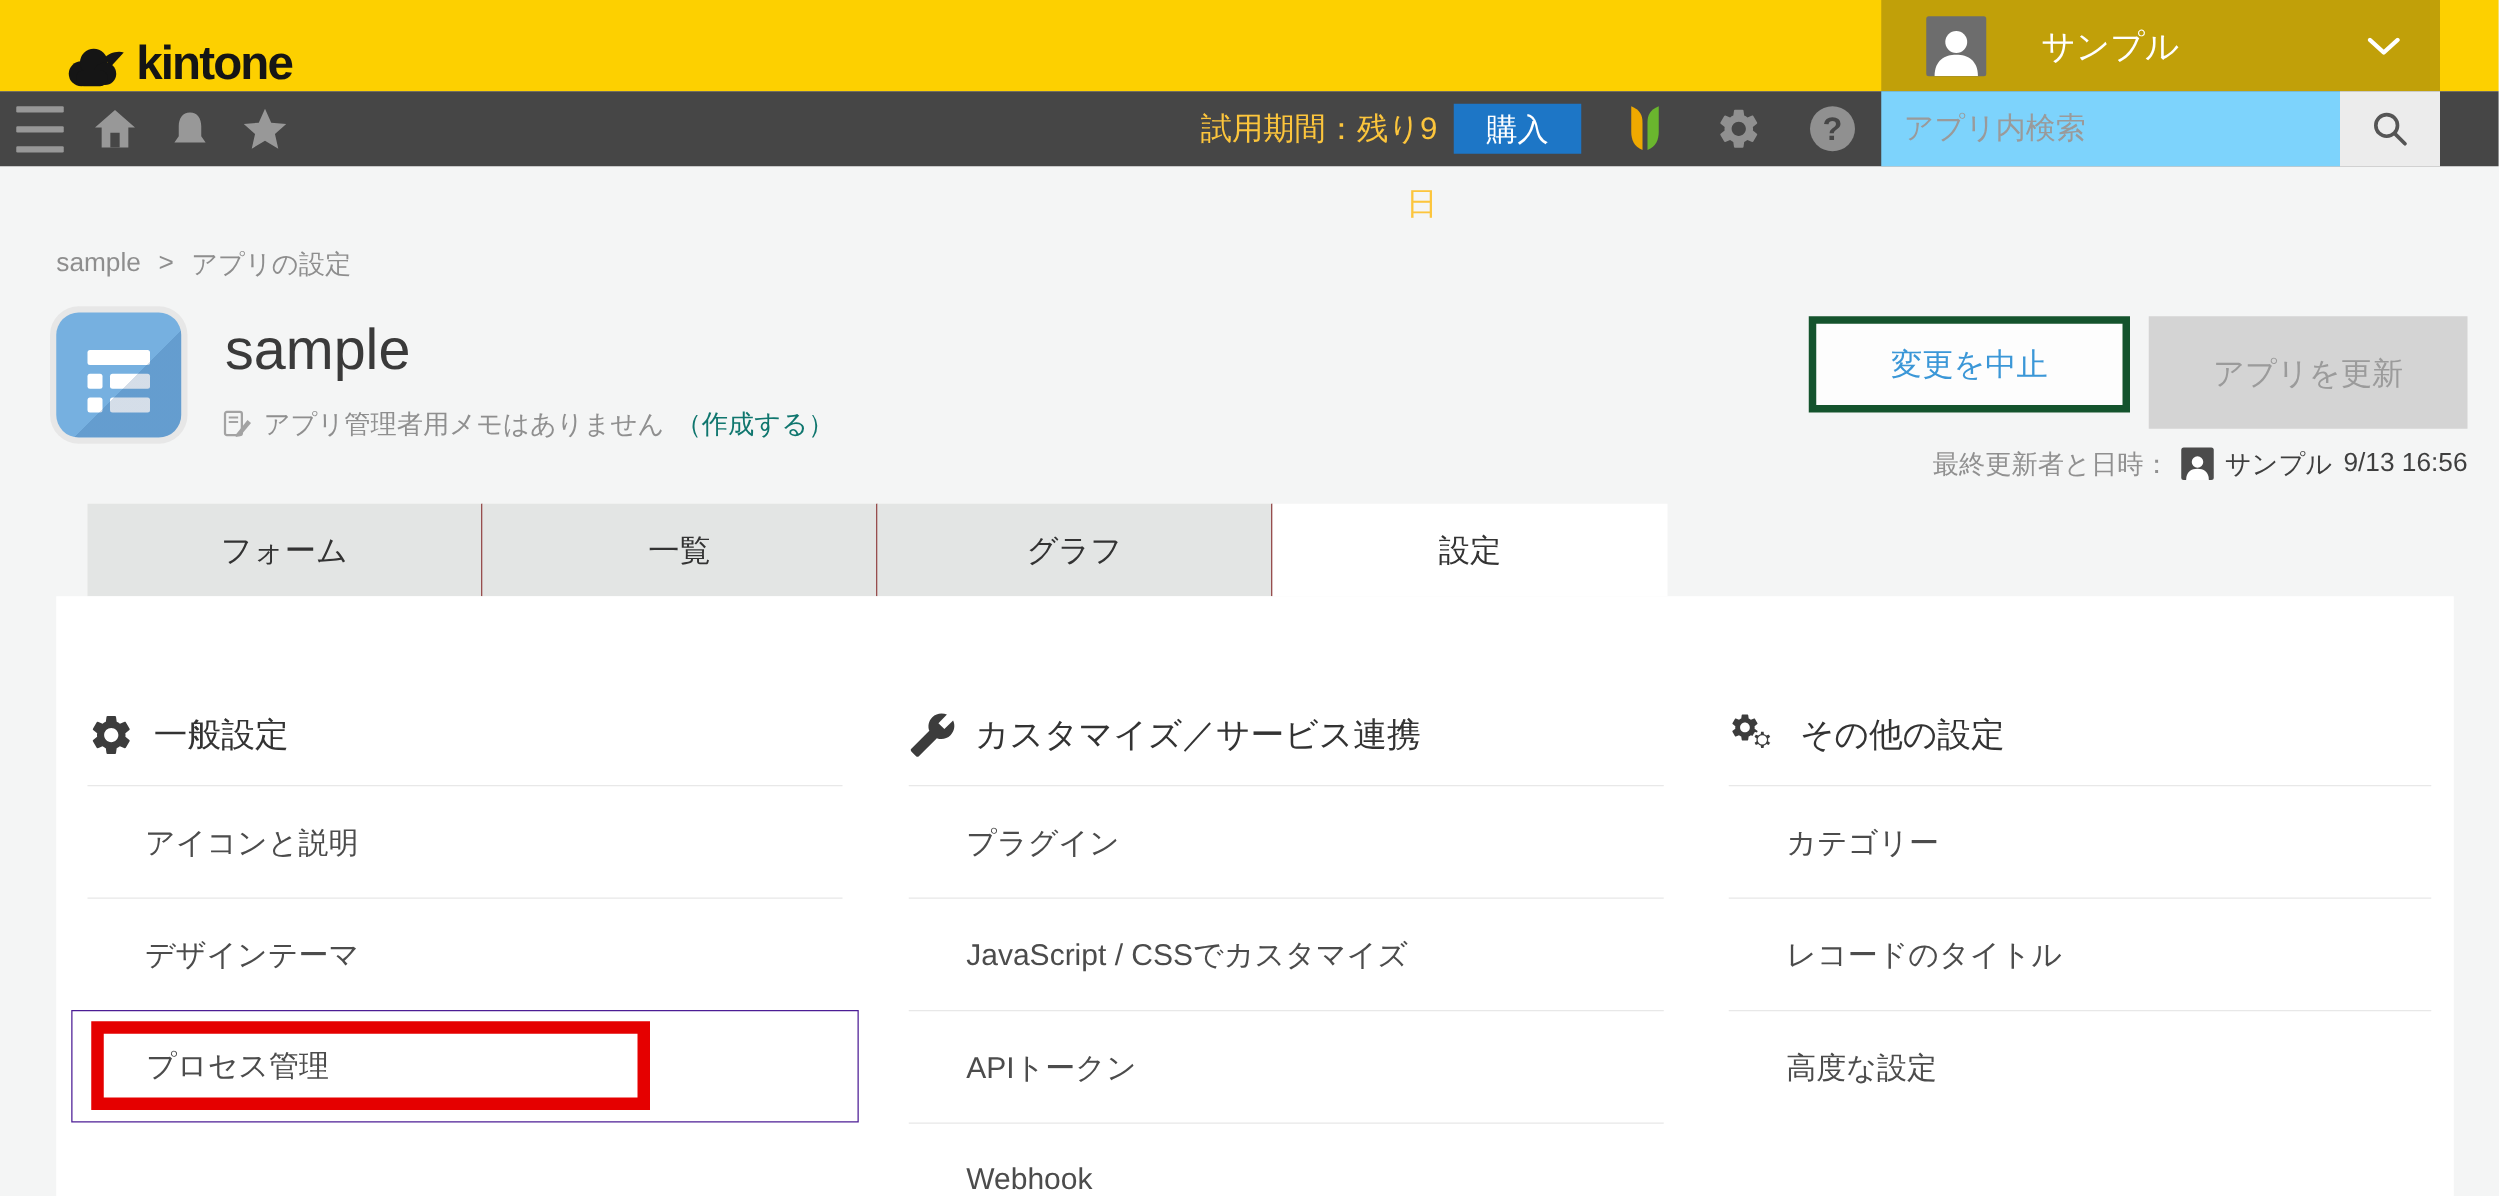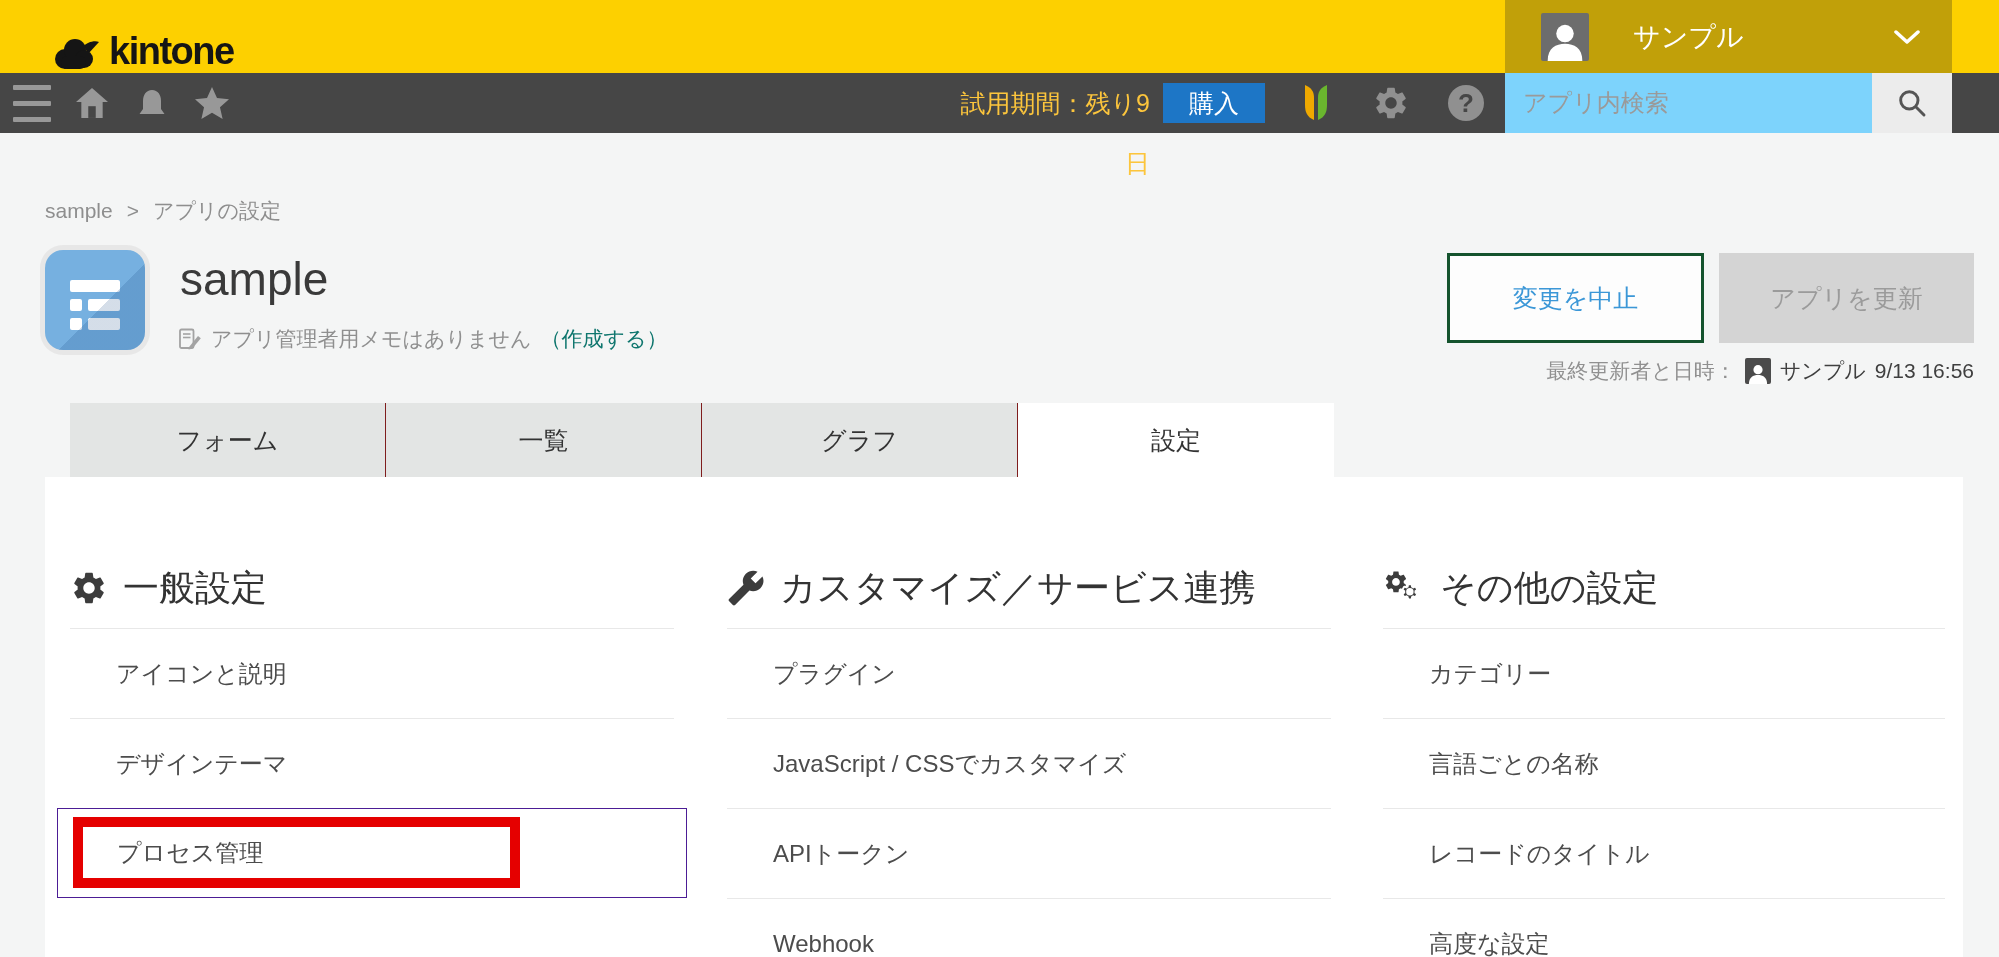--- a/index.html
+++ b/index.html
@@ -43,38 +43,38 @@
   .app-icon::after { content:""; position:absolute; inset:0; background:linear-gradient(135deg, transparent 57%, rgba(20,70,130,0.18) 57%); }
   .glyph { position:absolute; background:#fff; border-radius:2px; }
   .g-bar1 { left:25px; top:30px; width:50px; height:12px; }
   .g-sq2  { left:25px; top:49px; width:12px; height:12px; }
   .g-bar2 { left:43px; top:49px; width:32px; height:12px; }
   .g-sq3  { left:25px; top:68px; width:12px; height:12px; }
   .g-bar3 { left:43px; top:68px; width:32px; height:12px; }
   .app-title { position:absolute; left:180px; top:252px; font-size:46px; color:#3a3a3a; }
   .memo-row { position:absolute; left:177px; top:325px; display:flex; align-items:center; gap:9px; font-size:21px; color:#8f8f8f; }
   .memo-link { color:#0f766e; cursor:pointer; }
-  .btn-cancel { position:absolute; left:1447px; top:253px; width:257px; height:90px; background:#fdfdfd; border:3px solid #14532d; color:#3b97d7; font-size:25px; display:flex; align-items:center; justify-content:center; cursor:pointer; }
+  .btn-cancel { position:absolute; left:1447px; top:253px; width:257px; height:77px; background:#fdfdfd; border:6px solid #14532d; color:#3b97d7; font-size:25px; display:flex; align-items:center; justify-content:center; cursor:pointer; }
   .btn-update { position:absolute; left:1719px; top:253px; width:255px; height:90px; background:#d4d4d4; border:none; color:#9b9b9b; font-size:25px; display:flex; align-items:center; justify-content:center; cursor:default; }
   .last-updated { position:absolute; right:25px; top:357px; display:flex; align-items:center; gap:9px; font-size:21px; }
   .lu-label { color:#909090; }
   .lu-avatar { width:26px; height:26px; background:#4b4b4b; border-radius:2px; overflow:hidden; display:flex; align-items:flex-end; justify-content:center; }
   .lu-value { color:#3f3f3f; }
   
   .tabbar { position:absolute; left:70px; top:403px; display:flex; }
   .tab { width:316px; height:74px; background:#e3e5e4; display:flex; align-items:center; justify-content:center; font-size:25px; color:#333; cursor:pointer; border-right:1px solid #7f1d1d; }
   .tab:last-child { border-right:none; }
   .tab.active { background:#fff; }
   
   .panel { position:absolute; left:45px; top:477px; width:1918px; height:480px; background:#fff; }
   .col { position:absolute; top:0; height:480px; }
   .col1 { left:25px;  width:604px; }
   .col2 { left:682px; width:604px; }
   .col3 { left:1338px; width:562px; }
-  .sec-header { position:absolute; left:0; top:88px; height:46px; display:flex; align-items:center; gap:15px; font-size:36px; color:#333; }
+  .sec-header { position:absolute; left:0; top:88px; height:46px; display:flex; align-items:center; gap:15px; font-size:27px; color:#333; }
   .items { position:absolute; left:0; top:151px; width:100%; }
   .item { height:90px; border-top:1px solid #e8e8e8; display:flex; align-items:center; padding-left:46px; font-size:24px; color:#4c4c4c; cursor:pointer; background:#fff; }
   .item.focus { position:relative; left:-13px; width:calc(100% + 26px); border:1px solid #4c1d95; padding-left:59px; }
   .annotation-red { position:absolute; left:28px; top:340px; width:447px; height:71px; border:10px solid #e50000; z-index:5; pointer-events:none; }
   svg { display:block; }
 </style>
 </head>
 <body>
 
 <div class="topbar">
@@ -250,20 +250,19 @@
       <span>
         <svg width="42" height="40" viewBox="0 0 42 40">
           <path fill="#3c3c3c" transform="translate(0,1) scale(1.08)" d="M19.14 12.94c.04-.3.06-.61.06-.94 0-.32-.02-.64-.07-.94l2.03-1.58c.18-.14.23-.41.12-.61l-1.92-3.32c-.12-.22-.37-.29-.59-.22l-2.39.96c-.5-.38-1.03-.7-1.62-.94L14.4 2.81c-.04-.24-.24-.41-.48-.41h-3.84c-.24 0-.43.17-.47.41L9.25 5.35c-.59.24-1.13.57-1.62.94l-2.39-.96c-.22-.08-.47 0-.59.22L2.74 8.87c-.12.21-.08.47.12.61l2.03 1.58c-.05.3-.09.63-.09.94s.02.64.07.94l-2.03 1.58c-.18.14-.23.41-.12.61l1.92 3.32c.12.22.37.29.59.22l2.39-.96c.5.38 1.03.7 1.62.94l.36 2.54c.05.24.24.41.48.41h3.84c.24 0 .44-.17.47-.41l.36-2.54c.59-.24 1.13-.56 1.62-.94l2.39.96c.22.08.47 0 .59-.22l1.92-3.32c.12-.22.07-.47-.12-.61l-2.01-1.58zM12 15.6c-1.98 0-3.6-1.62-3.6-3.6s1.62-3.6 3.6-3.6 3.6 1.62 3.6 3.6-1.62 3.6-3.6 3.6z"></path>
           <path fill="#3c3c3c" stroke="#fff" stroke-width="2.4" transform="translate(17.5,14.5) scale(0.78)" d="M19.14 12.94c.04-.3.06-.61.06-.94 0-.32-.02-.64-.07-.94l2.03-1.58c.18-.14.23-.41.12-.61l-1.92-3.32c-.12-.22-.37-.29-.59-.22l-2.39.96c-.5-.38-1.03-.7-1.62-.94L14.4 2.81c-.04-.24-.24-.41-.48-.41h-3.84c-.24 0-.43.17-.47.41L9.25 5.35c-.59.24-1.13.57-1.62.94l-2.39-.96c-.22-.08-.47 0-.59.22L2.74 8.87c-.12.21-.08.47.12.61l2.03 1.58c-.05.3-.09.63-.09.94s.02.64.07.94l-2.03 1.58c-.18.14-.23.41-.12.61l1.92 3.32c.12.22.37.29.59.22l2.39-.96c.5.38 1.03.7 1.62.94l.36 2.54c.05.24.24.41.48.41h3.84c.24 0 .44-.17.47-.41l.36-2.54c.59-.24 1.13-.56 1.62-.94l2.39.96c.22.08.47 0 .59-.22l1.92-3.32c.12-.22.07-.47-.12-.61l-2.01-1.58zM12 15.6c-1.98 0-3.6-1.62-3.6-3.6s1.62-3.6 3.6-3.6 3.6 1.62 3.6 3.6-1.62 3.6-3.6 3.6z"></path>
         </svg>
       </span>
       <span>その他の設定</span>
     </div>
     <div class="items">
       <div class="item">カテゴリー</div>
-      <div class="item">言語ごとの名称</div>
       <div class="item">レコードのタイトル</div>
       <div class="item">高度な設定</div>
     </div>
   </div>
 
   <div class="annotation-red"></div>
 </div>
 
 </body></html>

